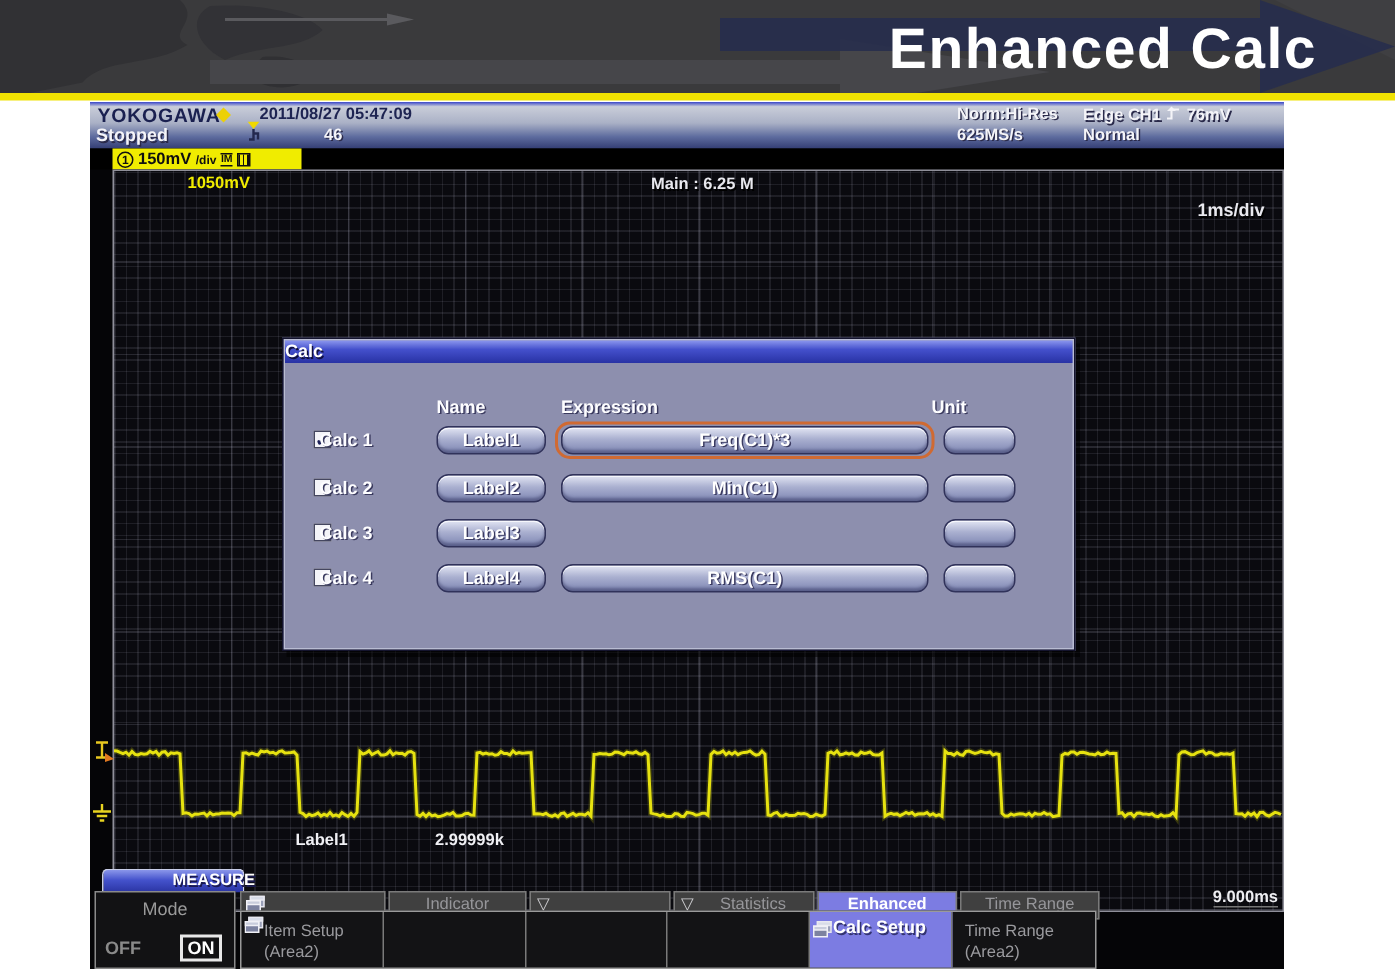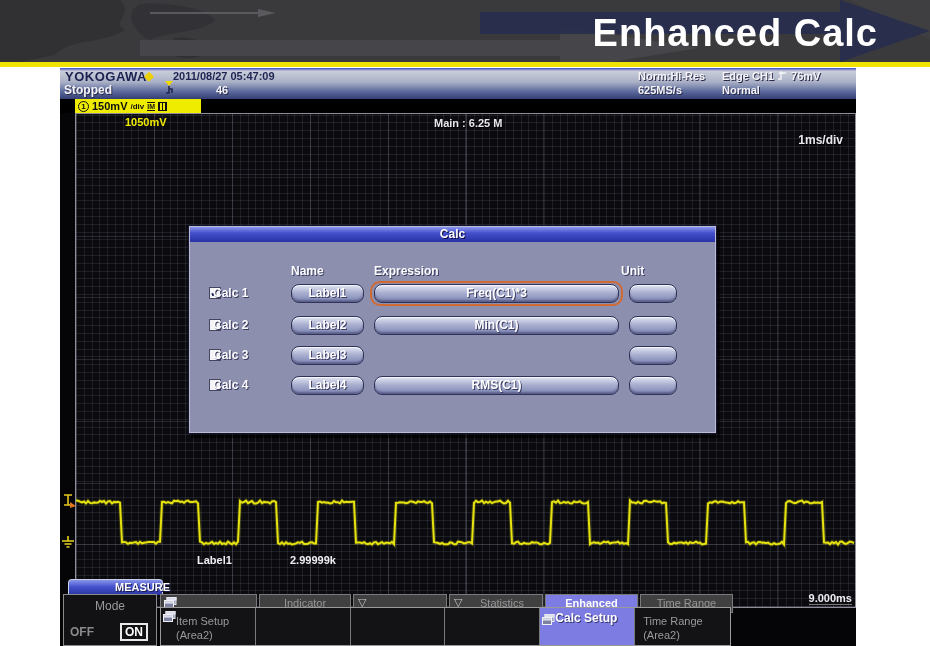--- a/index.html
+++ b/index.html
@@ -54,21 +54,21 @@
 
   
   .mk-trig { position:absolute; left:2px; top:425px; width:14px; height:16px; z-index:3; }
   .mk-gnd  { position:absolute; left:1px; top:468px; width:15px; height:14px; z-index:3; }
 
   
   .dialog { position:absolute; left:128px; top:157px; width:529px; height:209px; background:#8d8fae;
     border:1px solid #14142e; box-shadow:3px 4px 0 rgba(0,0,0,0.55), inset 0 0 0 1px #b9bcd2; z-index:4; }
   .dlg-title { position:absolute; left:1px; top:1px; right:1px; height:15px;
     background:linear-gradient(180deg,#8b96ee 0%, #4450cc 40%, #2832a4 100%);
-    color:#fff; font-size:12px; font-weight:bold; text-align:center; line-height:15px; text-shadow:1px 1px 0 #101040; }
+    color:#fff; font-size:12px; font-weight:bold; line-height:15px; text-shadow:1px 1px 0 #101040; }
   .dlg-hd { position:absolute; top:38px; color:#fdfdff; font-size:12px; font-weight:bold; text-shadow:1px 1px 0 #3a3a5e; }
   .cbx { position:absolute; left:20px; width:12px; height:12px; background:#f4f4f8; border:1px solid #44465f; color:#1c2058;
     font-size:12px; font-weight:bold; line-height:10px; text-align:center; }
   .row-label { position:absolute; left:24px; color:#fdfdff; font-size:12px; font-weight:bold; text-shadow:1px 1px 0 #3a3a5e; }
   .btn3d { position:absolute; height:19px; border-radius:8px; border:1px solid #30325a;
     background:linear-gradient(180deg,#e3e6f4 0%, #aab0d0 45%, #7d85b2 100%);
     box-shadow:inset 0 1px 0 #f6f7fc, inset 0 -2px 2px rgba(20,20,60,0.35);
     color:#fff; font-size:12px; font-weight:bold; text-align:center; line-height:17px; text-shadow:1px 1px 0 #3a3a60; }
   .sel-ring { position:absolute; left:181px; width:253px; height:25px; border:2px solid #d06a32; border-radius:10px; pointer-events:none; }
 

